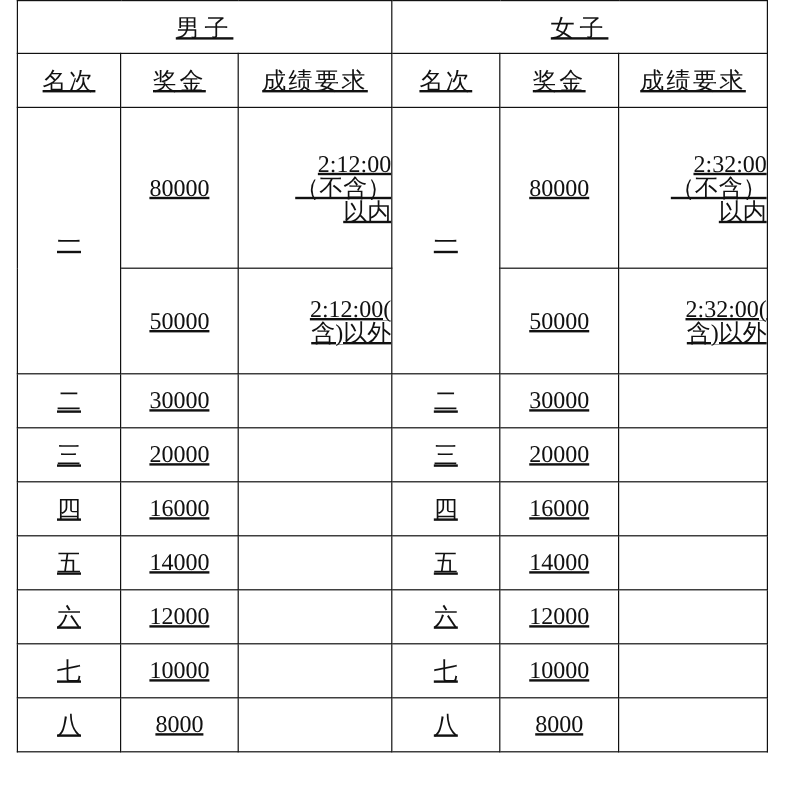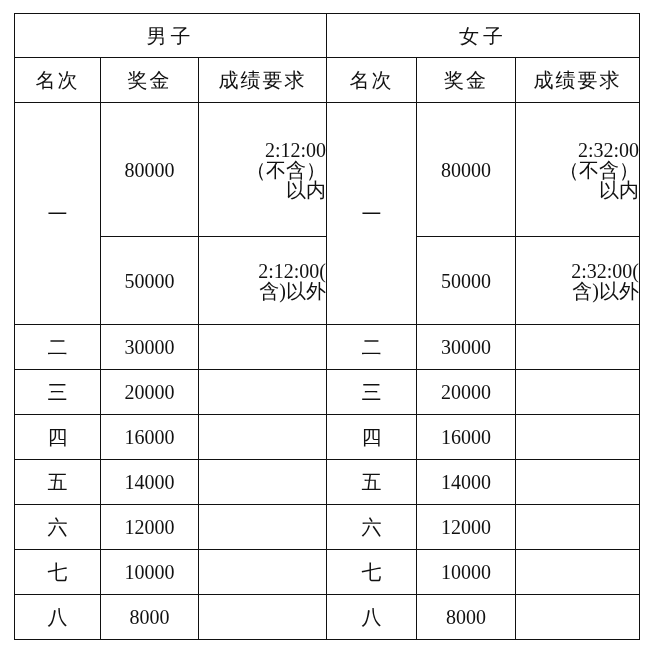--- a/index.html
+++ b/index.html
@@ -11,24 +11,25 @@
     width: 654px;
     height: 654px;
     position: relative;
     overflow: hidden;
     font-family: "DejaVu Serif", "Liberation Serif", serif;
     color: #111111;
   }
   .prize-table {
     position: absolute;
     left: 14px;
-    top: 13px;
+    top: 0;
     border-collapse: collapse;
     table-layout: fixed;
     width: 625px;
+    text-decoration: underline;
   }
   .prize-table td {
     border: 1.6px solid #111111;
     text-align: center;
     vertical-align: middle;
     padding: 0;
     font-size: 20px;
     line-height: 1;
     overflow: hidden;
   }

